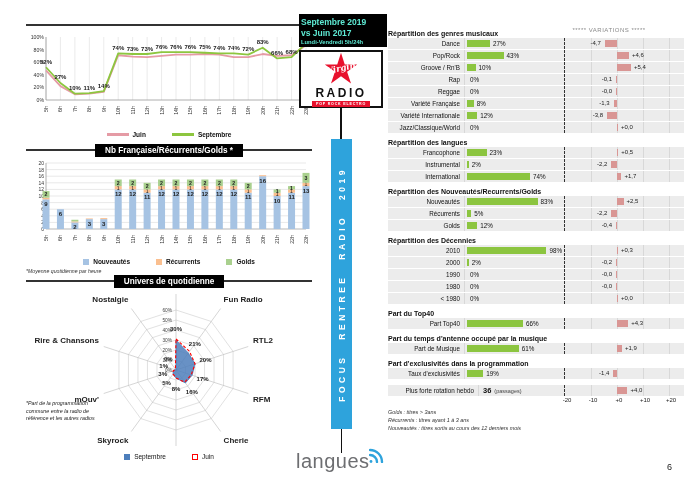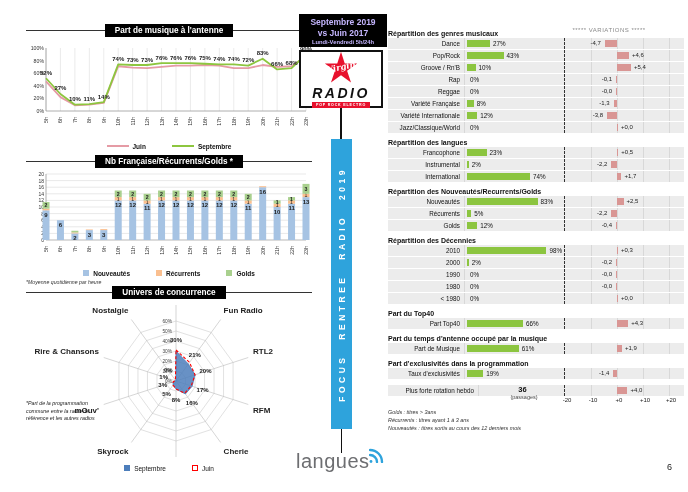--- a/index.html
+++ b/index.html
@@ -15,32 +15,32 @@
   .right-col{position:absolute;left:388px;top:22px;width:296px;}
   
   .legend{display:flex;justify-content:center;gap:26px;align-items:center;height:10px;}
   .legend .lmark{width:22px;height:2.2px;display:inline-block;}
   .legend .sq{width:6px;height:6px;display:inline-block;}
   .legend .txt{font-size:6.5px;font-weight:bold;margin-left:4px;}
   .chart-foot{font-size:5.2px;font-style:italic;color:#333;margin-top:1px;}
   .radar-foot{position:absolute;left:0;top:378px;width:84px;font-size:5.3px;
               font-style:italic;color:#222;line-height:1.45;}
   
-  .period-box{position:absolute;left:299px;top:14px;width:84px;background:#000;color:#c4b5fd;
-              text-align:center;padding:3px 2px 2px;}
+  .period-box{position:absolute;left:299px;top:14px;width:84px;background:#000;color:#5eead4;
+              padding:3px 2px 2px;}
   .period-box .l1{font-size:8.5px;font-weight:bold;line-height:1.25;}
   .period-box .l3{font-size:5.8px;font-weight:bold;margin-top:1px;}
   .logo-box{position:absolute;left:299px;top:50px;width:84px;height:58px;background:#fff;
             border:2px solid #111;box-sizing:border-box;display:flex;flex-direction:column;
             align-items:center;justify-content:center;}
   .star-wrap{position:relative;width:40px;height:34px;}
   .virgin-script{position:absolute;left:0;top:12px;width:100%;text-align:center;
                  color:#fff;font-family:"DejaVu Serif",serif;font-style:italic;font-weight:bold;
                  font-size:8.5px;transform:rotate(-12deg);}
-  .radio-word{font-size:14px;font-weight:bold;letter-spacing:2.5px;margin-top:1px;font-style:italic;}
+  .radio-word{font-size:12px;font-weight:bold;letter-spacing:2.5px;margin-top:1px;}
   .tagline{background:#E8112D;color:#fff;font-size:3.6px;font-weight:bold;letter-spacing:.8px;
            padding:1px 4px;margin-top:1px;white-space:nowrap;}
   .connector{position:absolute;width:1.5px;background:#111;}
   .ribbon{position:absolute;left:331px;top:139px;width:21px;height:290px;
           display:flex;align-items:center;justify-content:center;}
   .ribbon span{writing-mode:vertical-rl;transform:rotate(180deg);color:#fff;font-weight:bold;
                font-size:8.5px;letter-spacing:3.5px;word-spacing:9px;white-space:nowrap;}
   .yacast{position:absolute;left:296px;top:450px;font-size:20px;color:#6D6E71;
           letter-spacing:.5px;display:flex;align-items:flex-start;}
   
@@ -56,39 +56,38 @@
   .vgrid{position:absolute;top:0;bottom:0;width:1px;background:#D8D8D8;}
   .vbar{position:absolute;top:2px;height:7px;background:#D99694;}
   .vlabel{position:absolute;top:1.5px;font-size:6px;color:#222;white-space:nowrap;}
   .fmt-header-row{display:flex;height:11px;margin:2px 0 1px;background:#fff;align-items:flex-end;}
   .fmt-header-label{flex:1;font-size:7px;font-weight:bold;white-space:nowrap;}
   .fmt-header-var{width:116px;height:100%;position:relative;margin-left:2px;box-sizing:border-box;}
   .variations-label{position:absolute;left:-34px;right:0;text-align:center;font-size:6px;
                     color:#8a8a8a;letter-spacing:.5px;top:1px;white-space:nowrap;}
   .rot-label{width:90px;font-size:6.3px;text-align:right;padding-right:4px;white-space:nowrap;box-sizing:border-box;}
   .rot-zone{width:84px;display:flex;align-items:center;height:100%;box-sizing:border-box;
-            border-left:1px solid #d8d8d8;padding-left:4px;flex-direction:column;}
+            border-left:1px solid #d8d8d8;padding-left:4px;}
   .rot-val{font-size:7.5px;font-weight:bold;}
   .rot-unit{font-size:5.5px;color:#444;margin-left:3px;}
   .scale-row{position:relative;height:9px;margin-top:1px;}
   .scale-area{position:absolute;left:179px;width:116px;top:0;height:100%;}
   .scale-area span{position:absolute;transform:translateX(-50%);font-size:6px;color:#222;}
   .fmt-foot{font-size:5.4px;color:#333;line-height:1.5;margin-top:2px;font-style:italic;}
   .page-num{position:absolute;left:667px;top:462px;font-size:9px;color:#222;}
   svg text{font-family:"Liberation Sans",sans-serif;}
 </style>
 </head>
 <body>
 
 <div id="canvas">
 
   <div class="left-col">
     <div class="title-bar">
       <div class="rule"></div>
-      <div class="title-box">Part de musique à l'antenne</div>
       <div class="rule"></div>
     </div>
     <svg id="line-chart" width="286" height="98">
         <line x1="20" y1="9" x2="20" y2="72" stroke="#e3e3e3" stroke-width="0.7"></line>
         <line x1="34.44444444444444" y1="9" x2="34.44444444444444" y2="72" stroke="#e3e3e3" stroke-width="0.7"></line>
         <line x1="48.888888888888886" y1="9" x2="48.888888888888886" y2="72" stroke="#e3e3e3" stroke-width="0.7"></line>
         <line x1="63.333333333333336" y1="9" x2="63.333333333333336" y2="72" stroke="#e3e3e3" stroke-width="0.7"></line>
         <line x1="77.77777777777777" y1="9" x2="77.77777777777777" y2="72" stroke="#e3e3e3" stroke-width="0.7"></line>
         <line x1="92.22222222222223" y1="9" x2="92.22222222222223" y2="72" stroke="#e3e3e3" stroke-width="0.7"></line>
         <line x1="106.66666666666667" y1="9" x2="106.66666666666667" y2="72" stroke="#e3e3e3" stroke-width="0.7"></line>
@@ -322,21 +321,21 @@
         </span>
         <span style="display: flex; align-items: center;">
           <span class="sq" style="background:#A9D08E"></span>
           <span class="txt">Golds</span>
         </span>
       </div>
     <div class="chart-foot">*Moyenne quotidienne par heure</div>
 
     <div class="title-bar" style="margin-top:1px;">
       <div class="rule"></div>
-      <div class="title-box">Univers de concurrence</div>
+      <div class="title-box">Univers de quotidienne</div>
       <div class="rule"></div>
     </div>
     <svg id="radar-chart" width="286" height="158">
         <polygon points="150,70 155.87785252292474,71.90983005625053 159.51056516295154,76.90983005625053 159.51056516295154,83.09016994374947 155.87785252292474,88.09016994374947 150,90 144.12214747707526,88.09016994374947 140.48943483704846,83.09016994374947 140.48943483704846,76.90983005625053 144.12214747707526,71.90983005625053" fill="none" stroke="#cccccc" stroke-width="0.6"></polygon>
         <polygon points="150,60 161.75570504584945,63.819660112501055 169.02113032590307,73.81966011250105 169.02113032590307,86.18033988749895 161.75570504584945,96.18033988749895 150,100 138.24429495415055,96.18033988749895 130.97886967409693,86.18033988749895 130.97886967409693,73.81966011250104 138.24429495415055,63.819660112501055" fill="none" stroke="#cccccc" stroke-width="0.6"></polygon>
         <polygon points="150,50 167.6335575687742,55.729490168751575 178.5316954888546,70.72949016875158 178.5316954888546,89.27050983124842 167.6335575687742,104.27050983124843 150,110 132.3664424312258,104.27050983124843 121.46830451114539,89.27050983124843 121.46830451114539,70.72949016875157 132.3664424312258,55.72949016875158" fill="none" stroke="#cccccc" stroke-width="0.6"></polygon>
         <polygon points="150,40 173.51141009169893,47.6393202250021 188.04226065180615,67.63932022500211 188.04226065180615,92.36067977499789 173.51141009169893,112.36067977499789 150,120 126.48858990830108,112.36067977499789 111.95773934819385,92.3606797749979 111.95773934819385,67.6393202250021 126.48858990830107,47.63932022500211" fill="none" stroke="#cccccc" stroke-width="0.6"></polygon>
         <polygon points="150,30 179.38926261462365,39.54915028125263 197.55282581475768,64.54915028125264 197.55282581475768,95.45084971874736 179.38926261462365,120.45084971874738 150,130 120.61073738537635,120.45084971874738 102.44717418524232,95.45084971874738 102.44717418524232,64.54915028125261 120.61073738537634,39.549150281252636" fill="none" stroke="#cccccc" stroke-width="0.6"></polygon>
         <polygon points="150,20 185.2671151375484,31.45898033750315 207.06339097770922,61.45898033750316 207.06339097770922,98.54101966249684 185.2671151375484,128.54101966249686 150,140 114.73288486245161,128.54101966249686 92.93660902229078,98.54101966249685 92.93660902229078,61.458980337503135 114.73288486245161,31.458980337503156" fill="none" stroke="#cccccc" stroke-width="0.6"></polygon>
         <line x1="150" y1="80" x2="150" y2="4" stroke="#bbbbbb" stroke-width="0.6"></line>

